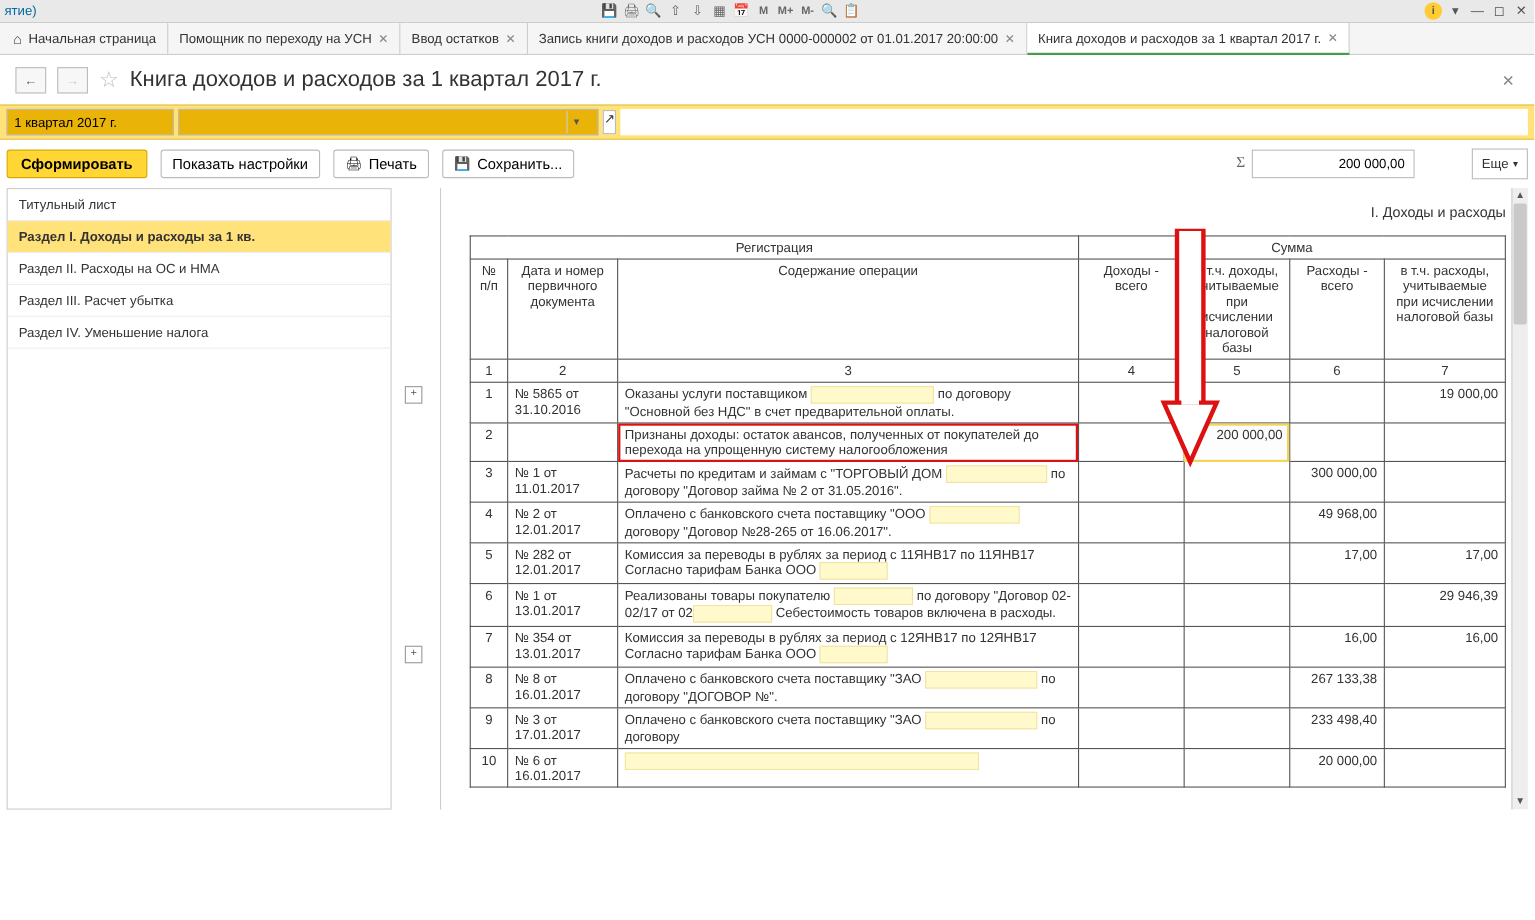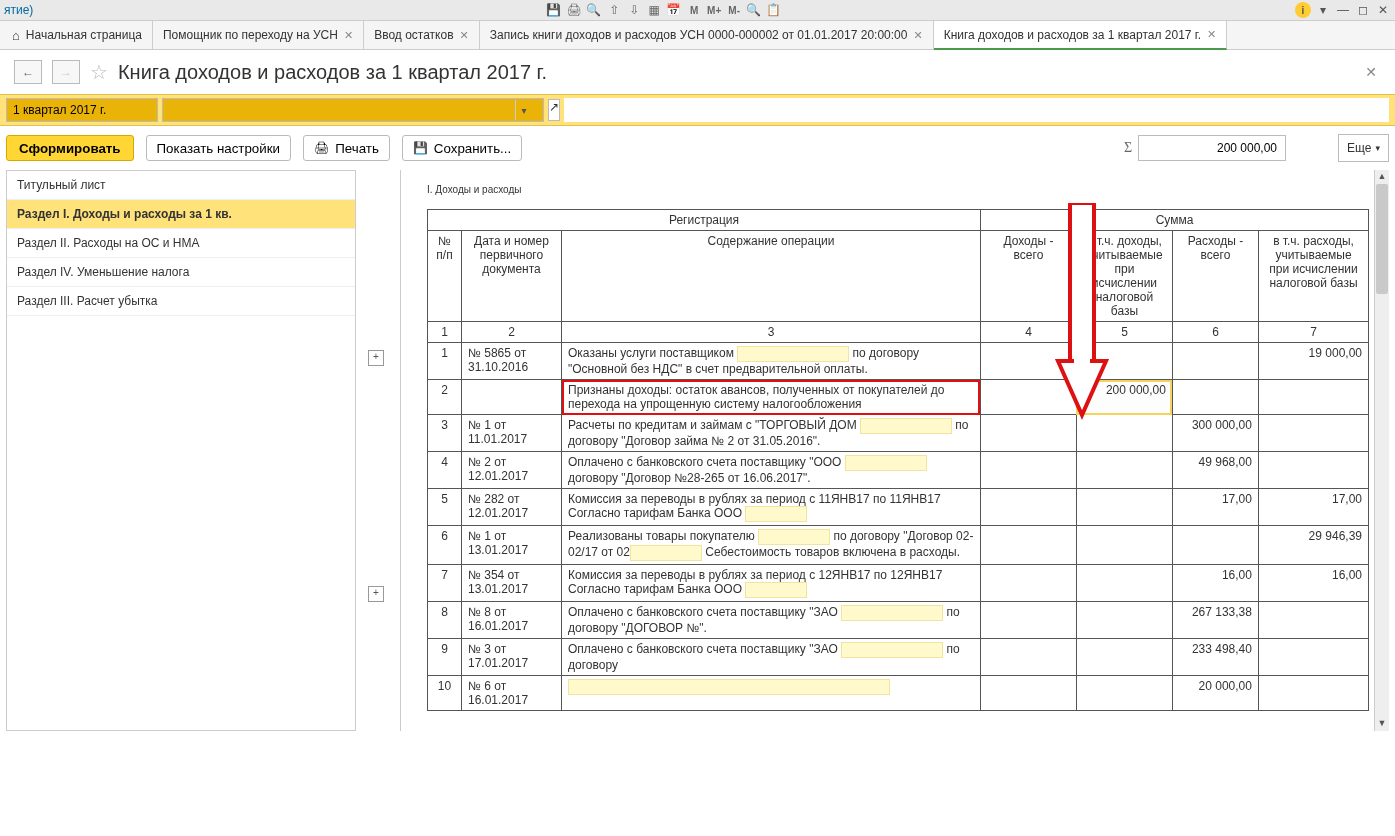--- a/index.html
+++ b/index.html
@@ -40,21 +40,21 @@
   .more{border:1px solid #bbb;height:26px;padding:0 8px;display:inline-flex;align-items:center;gap:4px;cursor:pointer;margin-left:40px}
   
   .main{display:flex;gap:12px;padding:0 6px 6px 6px}
   .sidebar{width:348px;border:1px solid #ccc}
   .side-item{padding:7px 10px;border-bottom:1px solid #eee;cursor:pointer}
   .side-item.selected{background:#ffe27a;font-weight:bold}
   .exp-col{width:20px;display:flex;flex-direction:column;gap:220px;padding-top:180px}
   .exp{width:14px;height:14px;border:1px solid #999;font-size:10px;line-height:12px;text-align:center;cursor:pointer;color:#555}
   .report{flex:1;border-left:1px solid #ccc;position:relative;overflow:hidden}
   .report-inner{padding:10px 20px 20px 26px;position:relative}
-  .report-title{text-align:left;font-size:10px;margin:4px 0 14px 0}
+  .report-title{text-align:right;font-size:13px;margin:4px 0 14px 0}
   table.rep{border-collapse:collapse;width:100%;table-layout:fixed}
   table.rep th,table.rep td{border:1px solid #555;padding:3px 6px;vertical-align:top;font-size:12px}
   table.rep th{font-weight:normal;text-align:center}
   .num{text-align:center}
   .amt{text-align:right}
   .redbox{outline:2px solid #d11;outline-offset:-2px}
   .yellowbox{outline:2px solid #f4d45a;outline-offset:-2px;background:#fdfdfd}
   .yredact{display:inline-block;background:#fff9cc;border:1px solid #f0e4a0;height:14px;vertical-align:middle}
   
   .arrow{position:absolute;top:-6px;left:625px;pointer-events:none}
@@ -155,22 +155,22 @@
       <span>Еще</span>
       <span style="font-size:9px">▾</span>
     </div>
 </div>
 
 <div class="main">
   <div class="sidebar" id="sidebar">
       <div class="side-item">Титульный лист</div>
       <div class="side-item selected">Раздел I. Доходы и расходы за 1 кв.</div>
       <div class="side-item">Раздел II. Расходы на ОС и НМА</div>
+      <div class="side-item">Раздел III. Расчет убытка</div>
       <div class="side-item">Раздел IV. Уменьшение налога</div>
-      <div class="side-item">Раздел III. Расчет убытка</div>
     </div>
 
   <div class="exp-col">
     <span class="exp">+</span>
     <span class="exp">+</span>
   </div>
 
   <div class="report">
     <div class="scrollbar">
       <span class="scroll-arrow" style="top:1px">▲</span>

